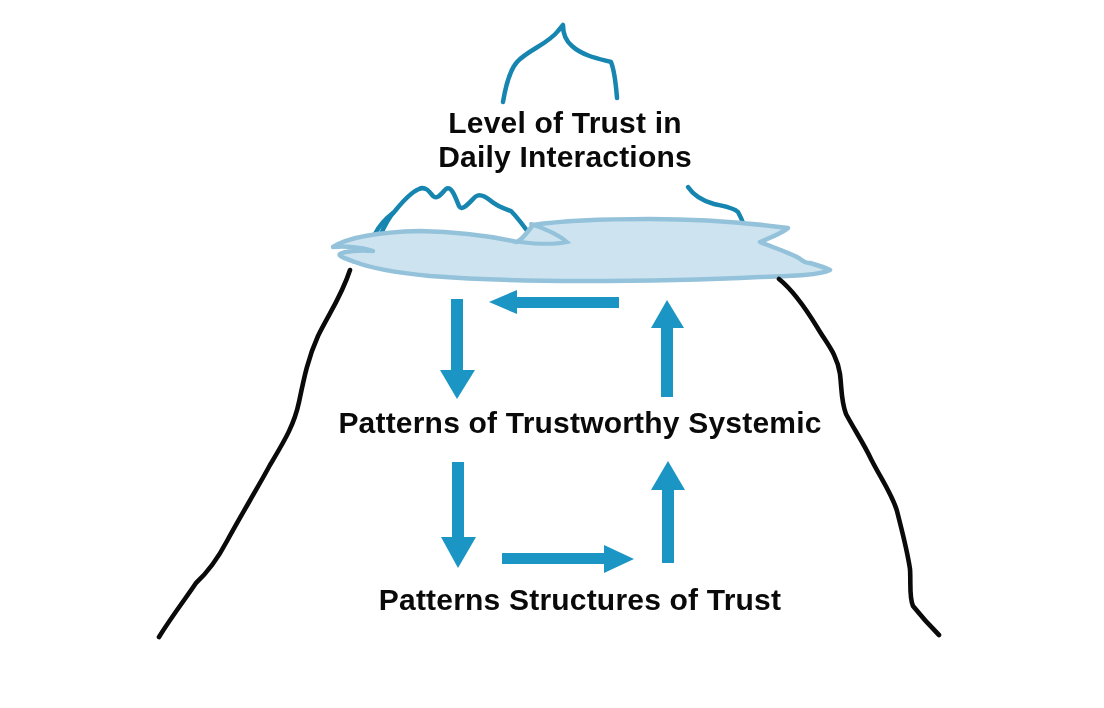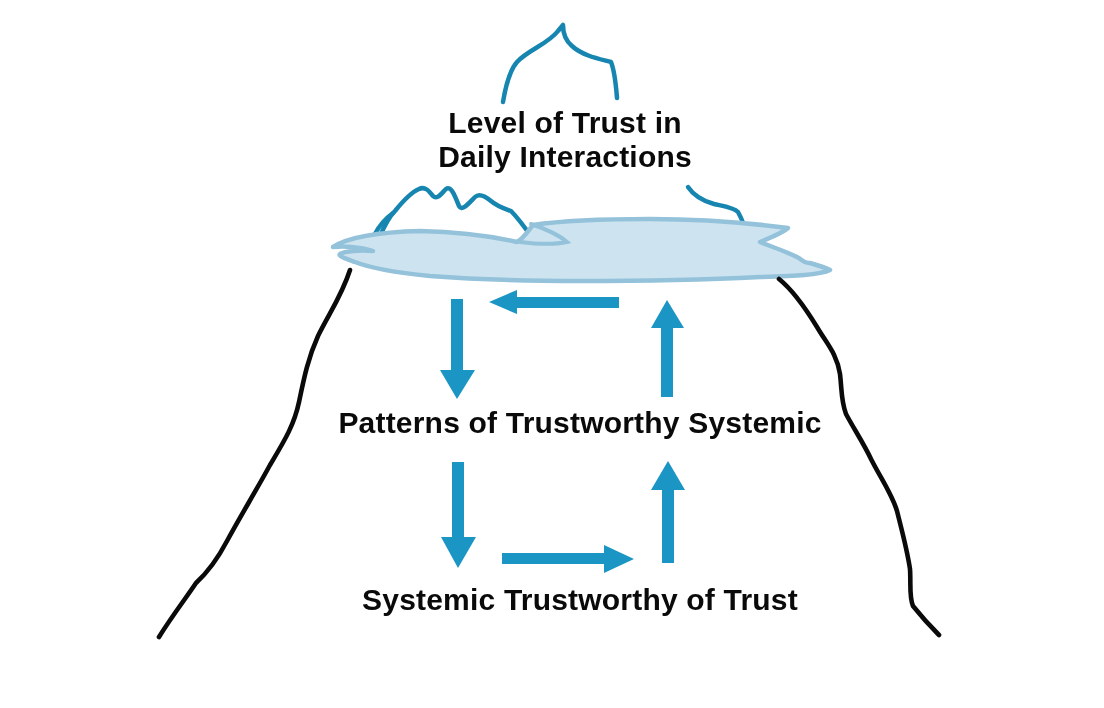--- a/index.html
+++ b/index.html
@@ -117,14 +117,14 @@
     <polygon class="arrow" points="452,462 464,462 464,537 476,537 458,568 441,537 452,537"></polygon>
     <polygon class="arrow" points="668,461 685,490 674,490 674,563 662,563 662,490 651,490"></polygon>
     <polygon class="arrow" points="502,553 604,553 604,545 634,559 604,573 604,564 502,564"></polygon>
   </svg>
 
   <div class="dlabel" id="label-daily">Level of Trust in
 Daily Interactions</div>
 
   <div class="dlabel" id="label-patterns">Patterns of Trustworthy Systemic</div>
 
-  <div class="dlabel" id="label-systemic">Systemic Trustworthy of Trust</div>
+  <div class="dlabel" id="label-systemic">Patterns Structures of Trust</div>
 </div>
 
 </body></html>

